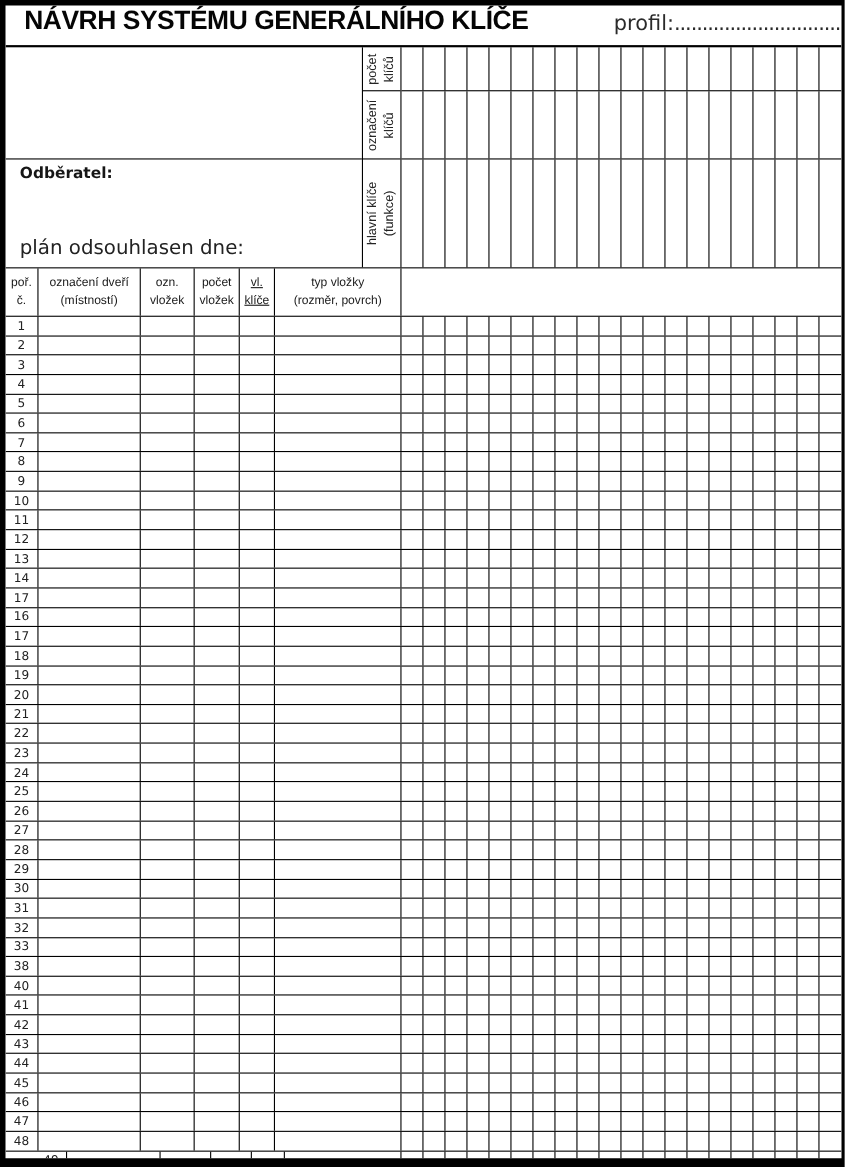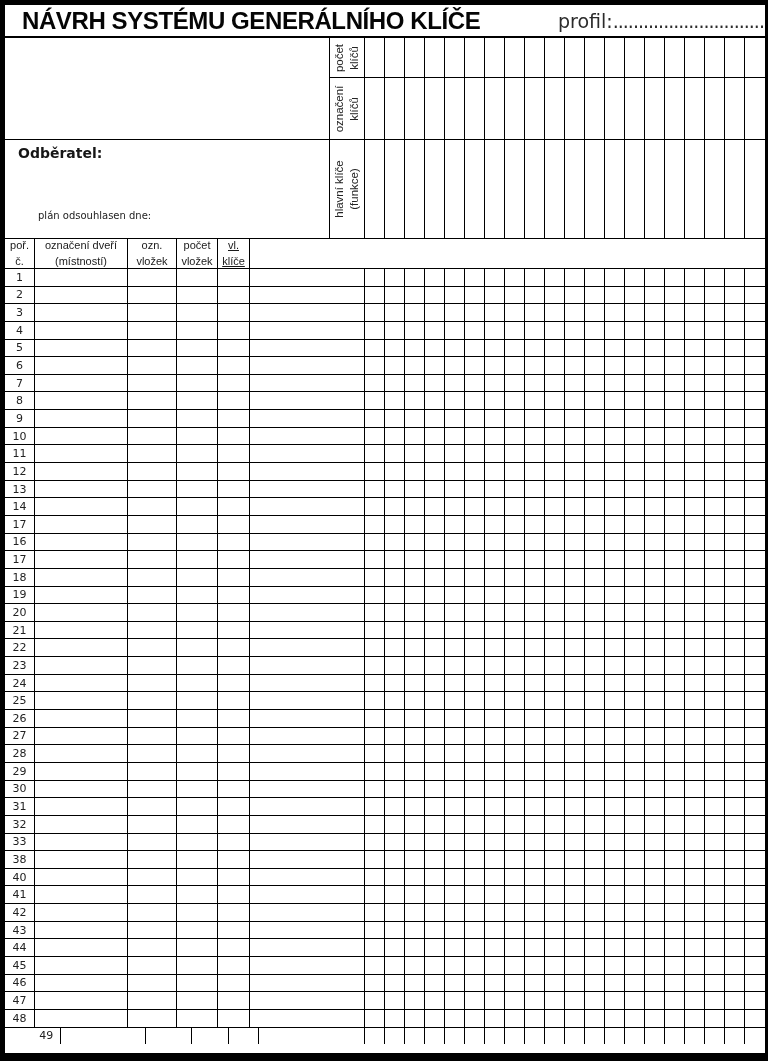--- a/index.html
+++ b/index.html
@@ -15,24 +15,23 @@
     border-color: #000000;
     border-width: 5px 3px 8px 5px; 
     font-family: "DejaVu Sans", "Liberation Sans", sans-serif;
     color: #1c1c1c;
     overflow: hidden;
   }
 
   
   .title-row {
     position: relative;
-    height: 33px;
+    height: 38px;
     border-bottom: 2px solid #000;
     display: flex;
-    align-items: center;
   }
   .title {
     font-family: "Liberation Sans", sans-serif;
     font-weight: bold;
     font-size: 24px;
     letter-spacing: -0.4px;
     padding-left: 17px;
     white-space: nowrap;
     color: #050505;
   }
@@ -58,21 +57,21 @@
     flex-direction: column;
   }
   .blank-cell { height: 102px; border-bottom: 1px solid #000; }
   .customer { height: 98px; position: relative; }
   .customer-label {
     position: absolute; top: 5px; left: 13px;
     font-weight: bold; font-size: 14px; color: #161616;
   }
   .plan-label {
     position: absolute; top: 70px; left: 13px;
-    font-size: 10px; color: #222; margin-left: 20px;
+    font-size: 18px; color: #222;
   }
 
   .band-labels {
     width: 35px;
     border-right: 1px solid #000;
     display: flex;
     flex-direction: column;
   }
   .rot-cell { position: relative; }
   .rot-cell.rc1 { height: 40px; border-bottom: 1px solid #000; }
@@ -92,21 +91,21 @@
   .bg-row.r1 { height: 40px; border-bottom: 1px solid #000; }
   .bg-row.r2 { height: 62px; border-bottom: 1px solid #000; }
   .bg-row.r3 { height: 98px; }
 
   .gcell { width: 20px; height: 100%; border-right: 1px solid #000; }
   .gcell:last-child { border-right: none; }
 
   
   .cols-header {
     display: flex;
-    height: 31px;
+    height: 45px;
     border-top: 1px solid #000;
     border-bottom: 1px solid #000;
   }
   .ch {
     border-right: 1px solid #000;
     display: flex; flex-direction: column;
     align-items: center; justify-content: center;
     font-family: "Liberation Sans", sans-serif;
     font-size: 11px; line-height: 1.4;
     text-align: center; white-space: pre;
@@ -251,20 +250,22 @@
     <div class="ch w-num">poř.
 č.</div>
     <div class="ch w-door">označení dveří
 (místností)</div>
     <div class="ch w-ozn">ozn.
 vložek</div>
     <div class="ch w-poc">počet
 vložek</div>
     <div class="ch w-vl">vl.
 klíče</div>
+    <div class="ch w-typ">typ vložky
+(rozměr, povrch)</div>
   </div>
 
   <div class="tbody">
       <div class="trow">
     <div class="td num w-num">1</div>
     <div class="td w-door"></div>
     <div class="td w-ozn"></div>
     <div class="td w-poc"></div>
     <div class="td w-vl"></div>
     <div class="td w-typ"></div>

